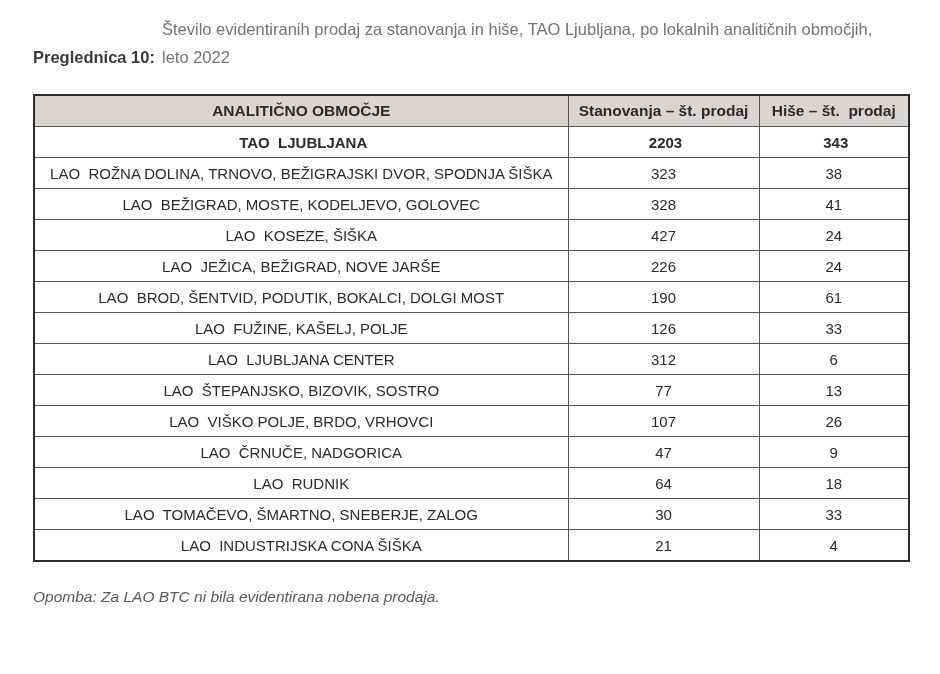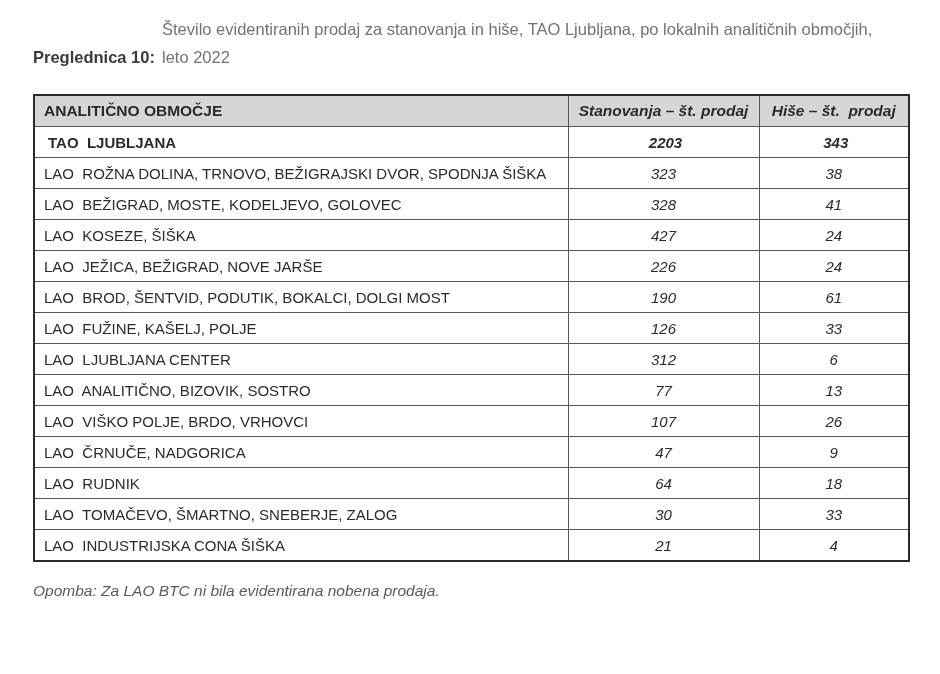--- a/index.html
+++ b/index.html
@@ -43,37 +43,38 @@
   }
   table.sales th, table.sales td {
     border: 1px solid #55565a;
     font-size: 15px;
     color: #2b2b2d;
     padding: 5px 9px;
     height: 20px;
     box-sizing: content-box;
     white-space: pre-wrap;
     overflow: hidden;
+    text-align: center;
   }
   table.sales thead th {
     background: #d9d5d2;
     font-weight: 700;
     font-size: 15.5px;
     color: #2b2b2d;
   }
   .col-label { text-align: left; }
-  .col-num   { text-align: center; font-style: italic; }
+  .col-num   { text-align: center; }
   tr.total-row td { font-weight: 700; padding-left: 13px; }
 
   
   .note {
     font-style: italic;
     color: #595a5c;
     font-size: 15.5px;
-    margin-top: 20px;
+    margin-top: 26px;
   }
 </style>
 </head>
 <body>
 
 <div class="page">
 
   <div class="title">
     <span class="title-label">Preglednica 10:</span>
     <span class="title-body">
@@ -138,21 +139,21 @@
       <td class="col-num">33</td>
     </tr>
 
     <tr>
       <td class="col-label">LAO  LJUBLJANA CENTER</td>
       <td class="col-num">312</td>
       <td class="col-num">6</td>
     </tr>
 
     <tr>
-      <td class="col-label">LAO  ANALITIČNO, BIZOVIK, SOSTRO</td>
+      <td class="col-label">LAO  ŠTEPANJSKO, BIZOVIK, SOSTRO</td>
       <td class="col-num">77</td>
       <td class="col-num">13</td>
     </tr>
 
     <tr>
       <td class="col-label">LAO  VIŠKO POLJE, BRDO, VRHOVCI</td>
       <td class="col-num">107</td>
       <td class="col-num">26</td>
     </tr>
 

